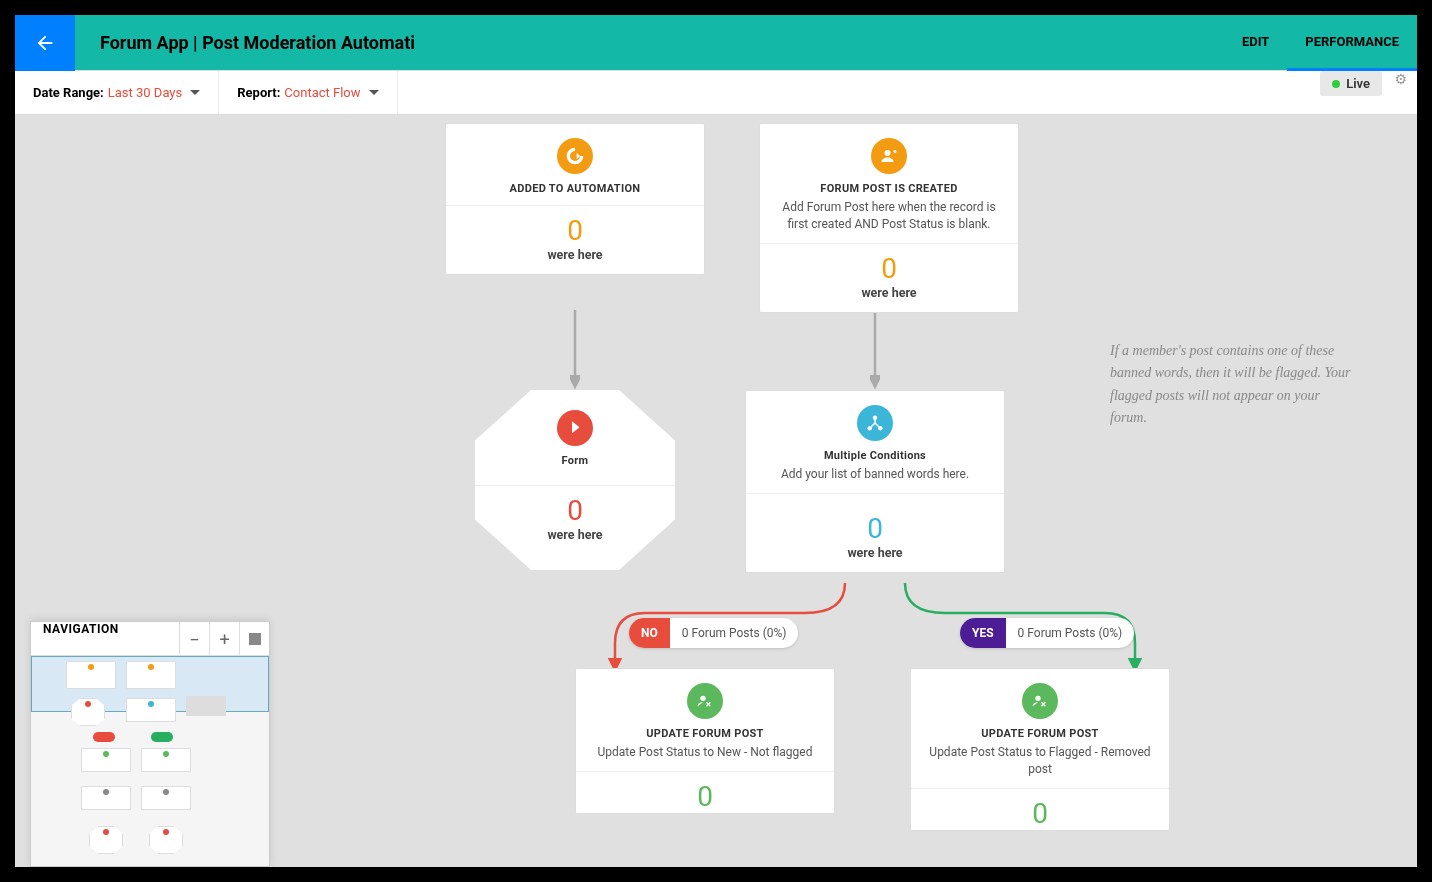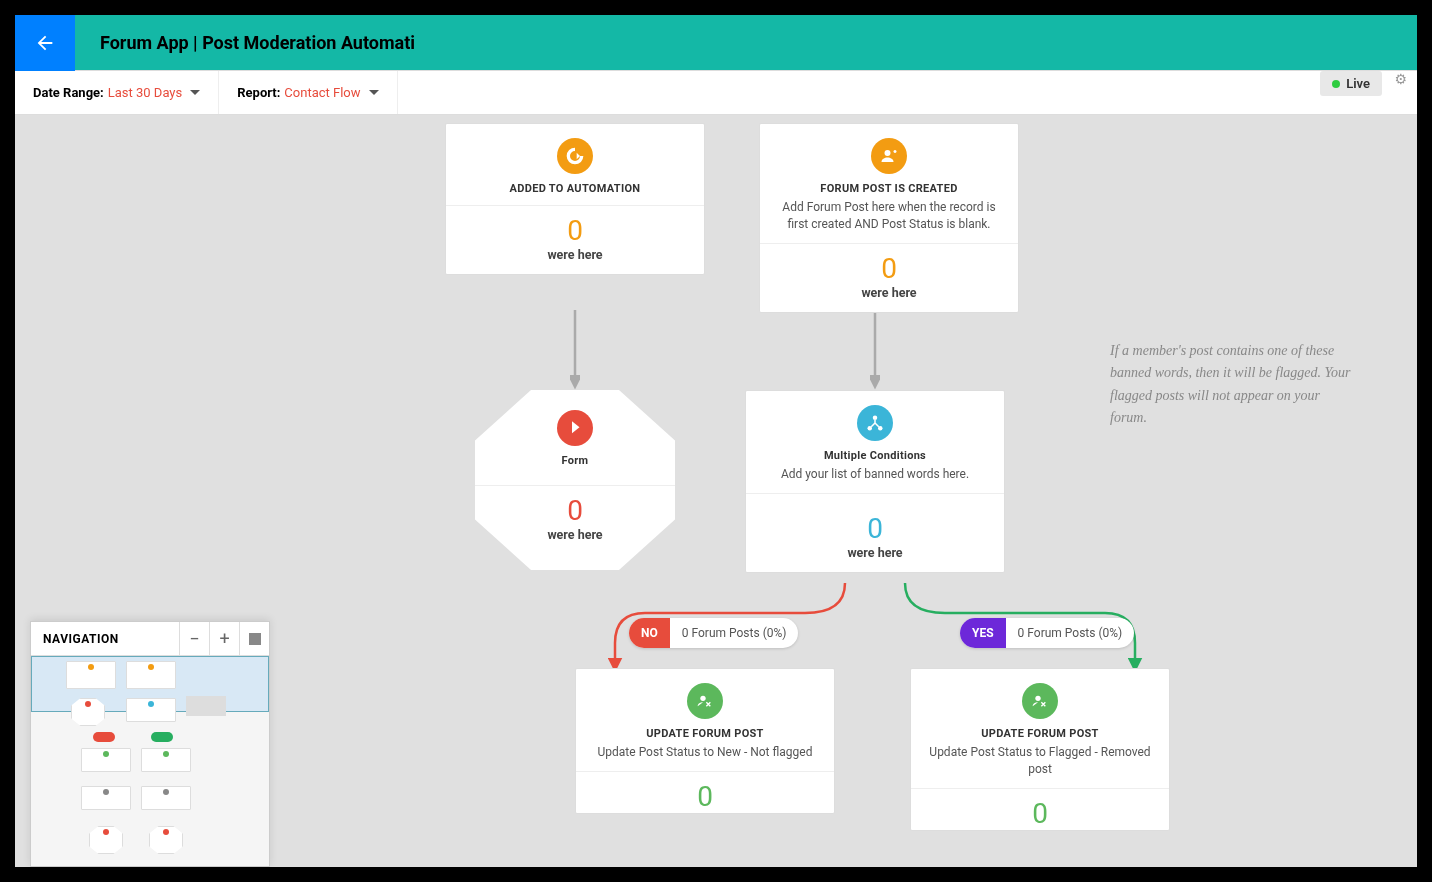--- a/index.html
+++ b/index.html
@@ -36,43 +36,47 @@
 .stat-label{font-size:12.5px;font-weight:700;color:#444;margin-top:0}
 .c-orange{color:#f39c12}
 .c-red{color:#e74c3c}
 .c-blue{color:#3bb5d8}
 .c-green{color:#5cb85c}
 .octagon{clip-path:polygon(28% 0,72% 0,100% 28%,100% 72%,72% 100%,28% 100%,0 72%,0 28%)}
 .annotation{position:absolute;font-style:italic;font-family:Georgia,serif;color:#888;font-size:14px;line-height:1.6;width:250px}
 .branch-pill{position:absolute;display:flex;align-items:center;background:#fff;border-radius:18px;box-shadow:0 1px 3px rgba(0,0,0,.15);height:30px;overflow:hidden}
 .pill-badge{height:100%;padding:0 12px;display:flex;align-items:center;font-size:12px;font-weight:700;color:#fff}
 .pill-no{background:#e74c3c}
-.pill-yes{background:#6d28d9}
+.pill-yes{background:#4c1d95}
 .pill-text{padding:0 12px;font-size:12px;color:#555}
 .navigator{position:absolute;left:15px;bottom:0;width:240px;background:#fff;border:1px solid #ccc;box-shadow:0 -2px 8px rgba(0,0,0,.1)}
-.nav-header{display:flex;align-items:center;height:34px;border-bottom:1px solid #ddd}
+.nav-header{display:flex;height:34px;border-bottom:1px solid #ddd}
 .nav-title{flex:1;padding:0 12px;font-size:12px;font-weight:700;letter-spacing:.5px}
 .nav-btn{width:30px;height:34px;border-left:1px solid #ddd;display:flex;align-items:center;justify-content:center;font-size:18px;color:#666;cursor:pointer}
 .nav-preview{height:210px;background:#f5f5f5;position:relative;overflow:hidden}
 .mini-node{position:absolute;background:#fff;border:1px solid #ddd;border-radius:1px}
 .mini-dot{width:6px;height:6px;border-radius:50%;margin:2px auto}
 .mini-oct{clip-path:polygon(28% 0,72% 0,100% 28%,100% 72%,72% 100%,28% 100%,0 72%,0 28%)}
 svg.connector{position:absolute;pointer-events:none}
 </style>
 </head>
 <body>
 
 <div class="app">
   <div class="header">
     <div class="back-btn">
       <svg width="22" height="22" viewBox="0 0 24 24">
           <path d="M20 11H7.8l5.6-5.6L12 4l-8 8 8 8 1.4-1.4L7.8 13H20z"></path>
         </svg>
     </div>
     <div class="title">Forum App | Post Moderation Automati</div>
+    <div class="header-tabs">
+      <div class="header-tab">EDIT</div>
+      <div class="header-tab active">PERFORMANCE</div>
+    </div>
   </div>
 
   <div class="subheader">
     <div class="sub-item">
       <span class="sub-label">Date Range:</span>
       <span class="sub-value">Last 30 Days</span>
       <svg width="10" height="10" viewBox="0 0 10 10">
           <path d="M0 2l5 5 5-5z"></path>
         </svg>
     </div>

